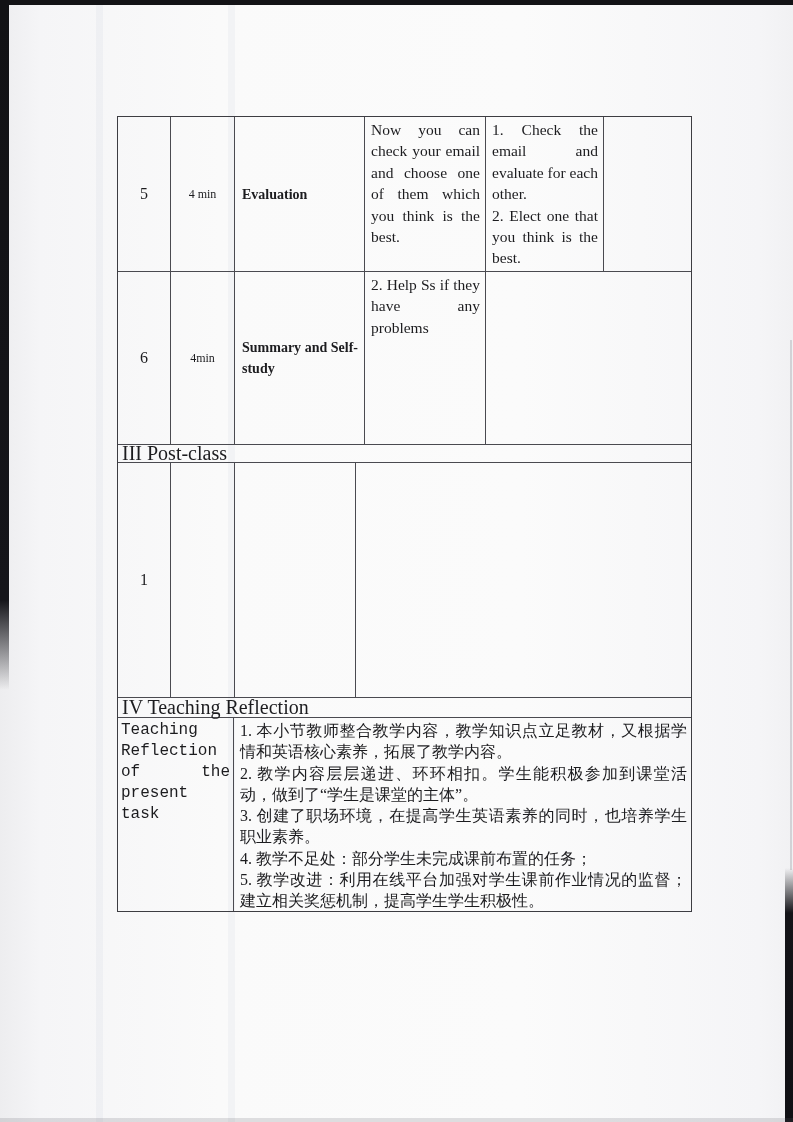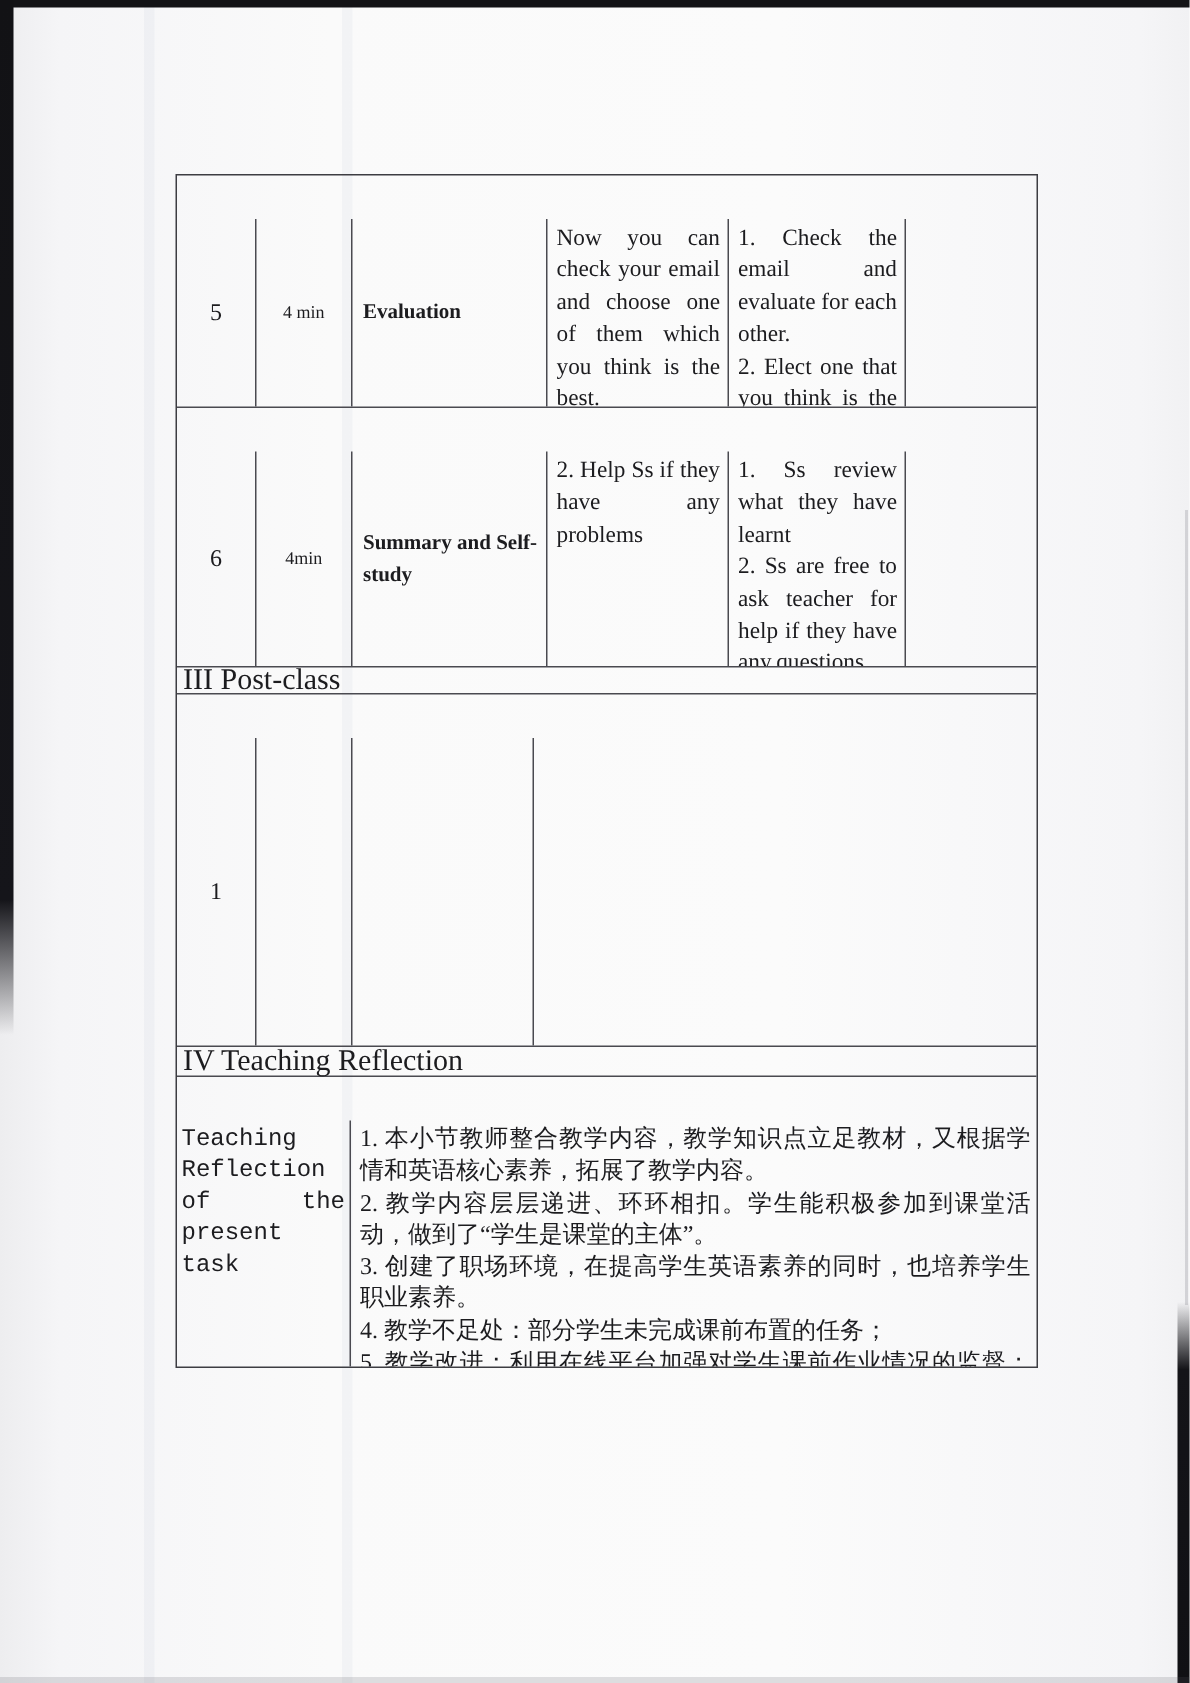--- a/index.html
+++ b/index.html
@@ -22,21 +22,21 @@
   .band1 { left:96px; } .band2 { left:228px; }
   .scan-bottom { position:absolute; left:0; bottom:0; width:793px; height:4px; background:rgba(90,90,100,0.18); }
 
   
   .doc-table {
     position:absolute; left:117px; top:116px; width:575px;
     border:1px solid #3d3d42; box-sizing:border-box;
   }
   .trow { display:flex; box-sizing:border-box; border-bottom:1px solid #4a4a50; }
   .trow:last-child { border-bottom:none; }
-  .cell { box-sizing:border-box; border-right:1px solid #4a4a50; overflow:hidden;margin-top:29px; }
+  .cell { box-sizing:border-box; border-right:1px solid #4a4a50; overflow:hidden; }
   .cell:last-child { border-right:none; }
 
   .c-num   { width:53px;  display:flex; align-items:center; justify-content:center; font-size:16px; }
   .c-time  { width:64px;  display:flex; align-items:center; justify-content:center; font-size:12px; }
   .c-stage { width:130px; display:flex; align-items:center; font-size:14px;font-weight:bold; }
   .c-stage .inner { padding:0 6px 0 7px; text-align:justify; line-height:21px; width:100%; }
   .c-teach { width:121px; }
   .c-stud  { width:118px; }
   .c-notes { flex:1; }
 
@@ -85,24 +85,20 @@
 
     <div class="trow r-summary">
       <div class="cell c-num">6</div>
       <div class="cell c-time">4min</div>
       <div class="cell c-stage">
         <div class="inner">Summary and Self-study</div>
       </div>
       <div class="cell c-teach body-cell">
         <p>2. Help Ss if they have any problems</p>
       </div>
-      <div class="cell c-stud body-cell">
-        <p>1. Ss review what they have learnt</p>
-        <p>2. Ss are free to ask teacher for help if they have any questions</p>
-      </div>
       <div class="cell c-notes"></div>
     </div>
 
     <div class="section-row r-section3">
       <span>III Post-class</span>
     </div>
 
     <div class="trow r-homework">
       <div class="cell c-num">1</div>
       <div class="cell c-time"></div>

